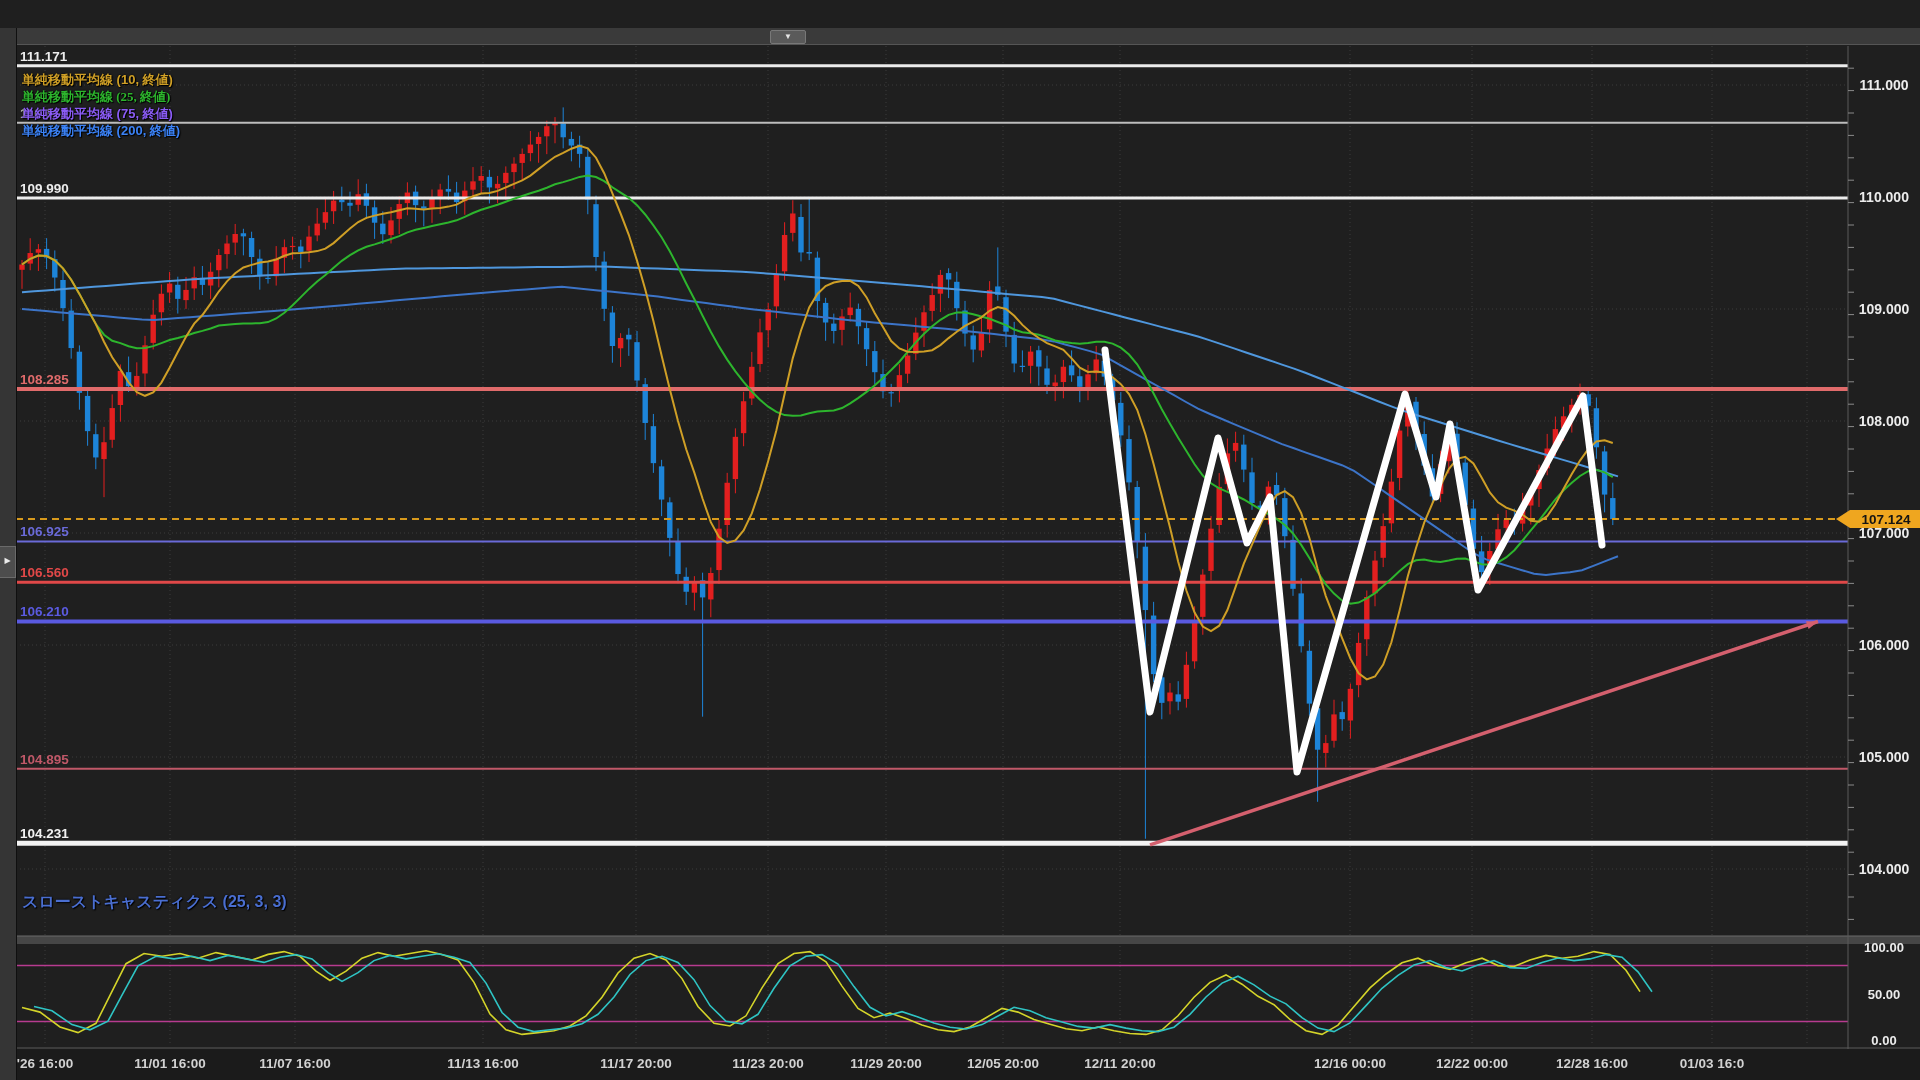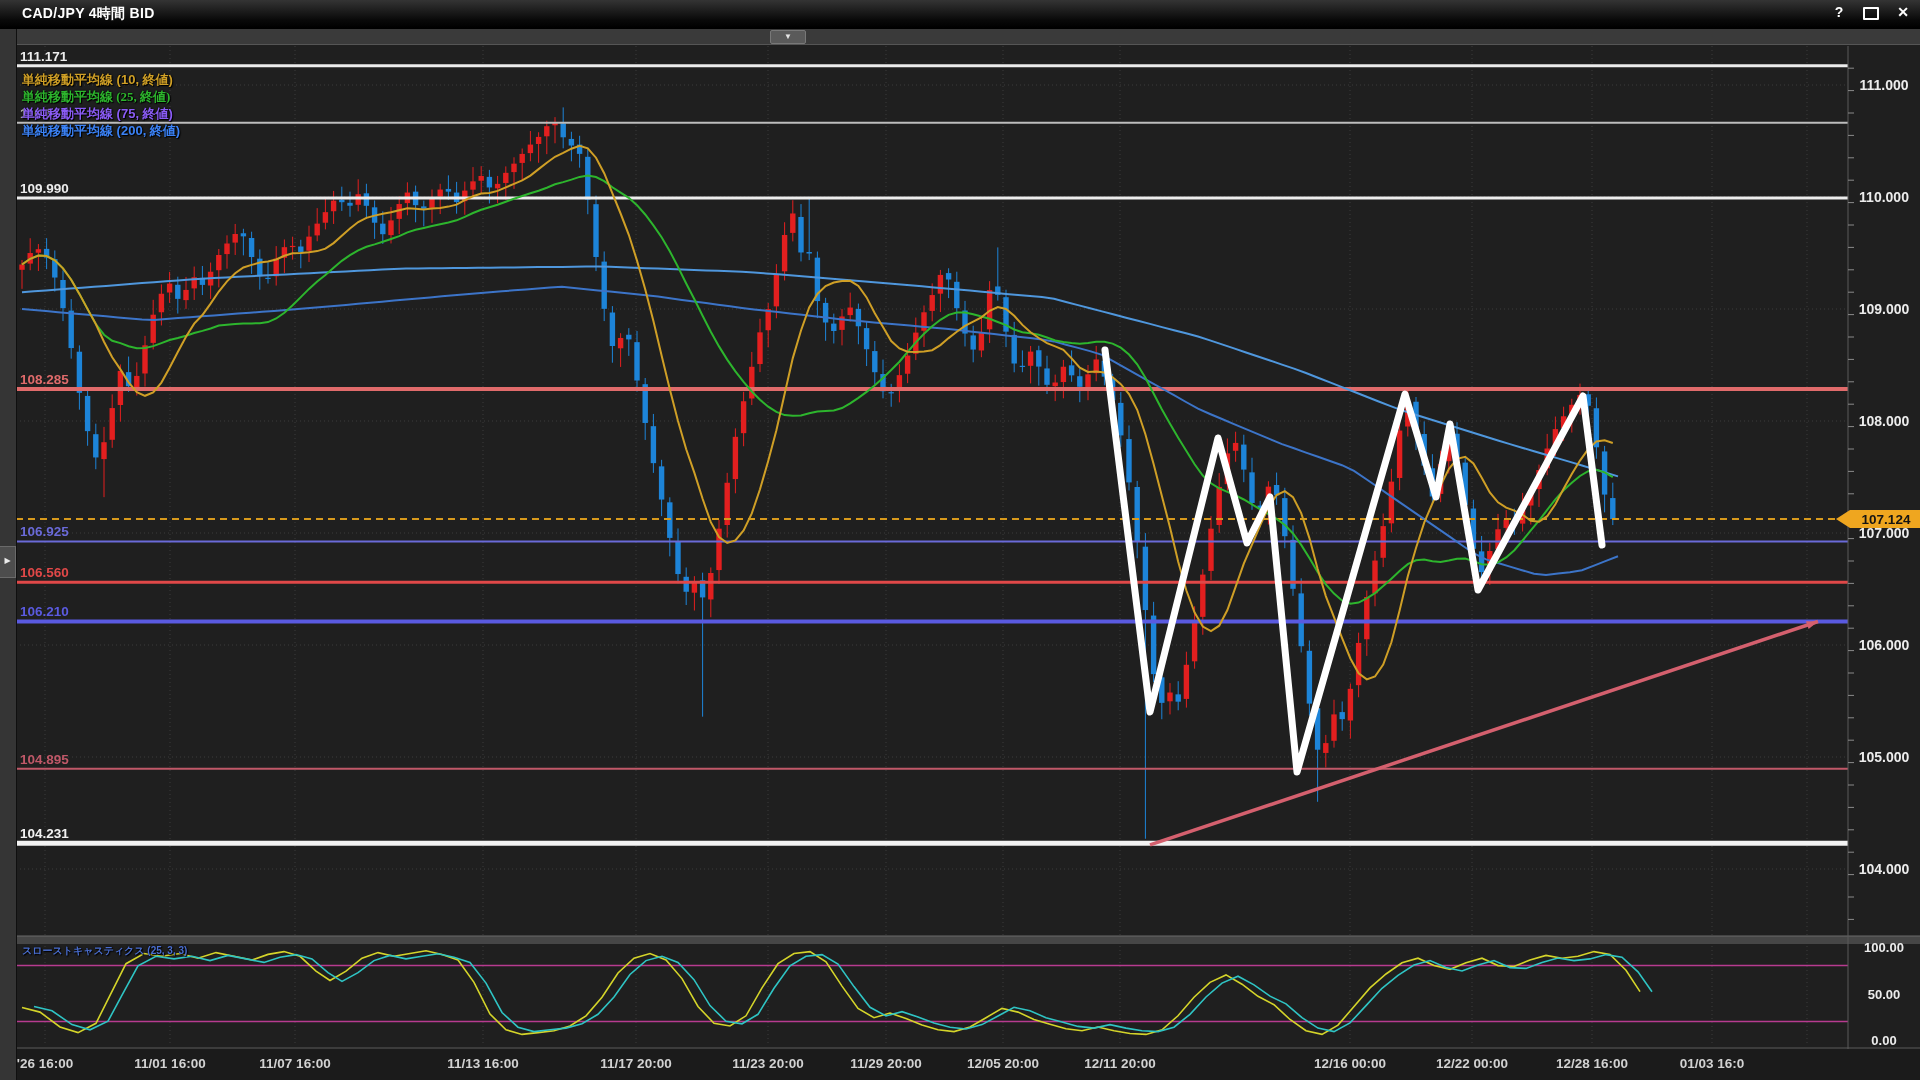--- a/index.html
+++ b/index.html
@@ -23,21 +23,21 @@
   #leftgutter{position:absolute;left:0;top:28px;width:16px;height:1052px;background:#353535;
     border-right:1px solid #101010;z-index:20;}
   #leftgutter .expander{position:absolute;left:0;top:518px;width:15px;height:30px;background:#4d4d4d;
     border:1px solid #6a6a6a;border-left:none;color:#ececec;font-size:8px;line-height:28px;text-align:center;}
   
   #chart{position:absolute;left:0;top:0;z-index:5;}
   
   #legend-main{position:absolute;left:22px;top:71px;z-index:25;}
   #legend-main .row{font-size:13px;font-weight:bold;height:17px;white-space:nowrap;
     text-shadow:0 0 2px #000,1px 1px 1px #000;}
-  #legend-sub{position:absolute;left:22px;top:944px;z-index:25;font-size:10px;font-weight:bold;
+  #legend-sub{position:absolute;left:22px;top:892px;z-index:25;font-size:16px;font-weight:bold;
     white-space:nowrap;text-shadow:0 0 2px #000,1px 1px 1px #000;}
 </style>
 </head>
 <body>
 
 <div id="win">
 
   <svg id="chart" width="1920" height="1080">
       <defs>
         <clipPath id="mainclip">
@@ -575,28 +575,20 @@
         <text x="886" y="1068" fill="#d2d2d2" font-size="13.5" font-weight="bold" text-anchor="middle">11/29 20:00</text>
         <text x="1003" y="1068" fill="#d2d2d2" font-size="13.5" font-weight="bold" text-anchor="middle">12/05 20:00</text>
         <text x="1120" y="1068" fill="#d2d2d2" font-size="13.5" font-weight="bold" text-anchor="middle">12/11 20:00</text>
         <text x="1350" y="1068" fill="#d2d2d2" font-size="13.5" font-weight="bold" text-anchor="middle">12/16 00:00</text>
         <text x="1472" y="1068" fill="#d2d2d2" font-size="13.5" font-weight="bold" text-anchor="middle">12/22 00:00</text>
         <text x="1592" y="1068" fill="#d2d2d2" font-size="13.5" font-weight="bold" text-anchor="middle">12/28 16:00</text>
         <text x="1712" y="1068" fill="#d2d2d2" font-size="13.5" font-weight="bold" text-anchor="middle">01/03 16:0</text>
       </g>
     </svg>
 
-  <div id="titlebar">
-    <span class="title">CAD/JPY 4時間 BID</span>
-    <div class="winbtns">
-      <span class="winbtn">?</span>
-      <span class="winbtn"><span class="maxglyph"></span></span>
-      <span class="winbtn">✕</span>
-    </div>
-  </div>
 
   <div id="topstrip">
     <div class="collapse-btn">
       <span class="caret">▼</span>
     </div>
   </div>
 
   <div id="leftgutter">
     <div class="expander">
       <span>▶</span>

